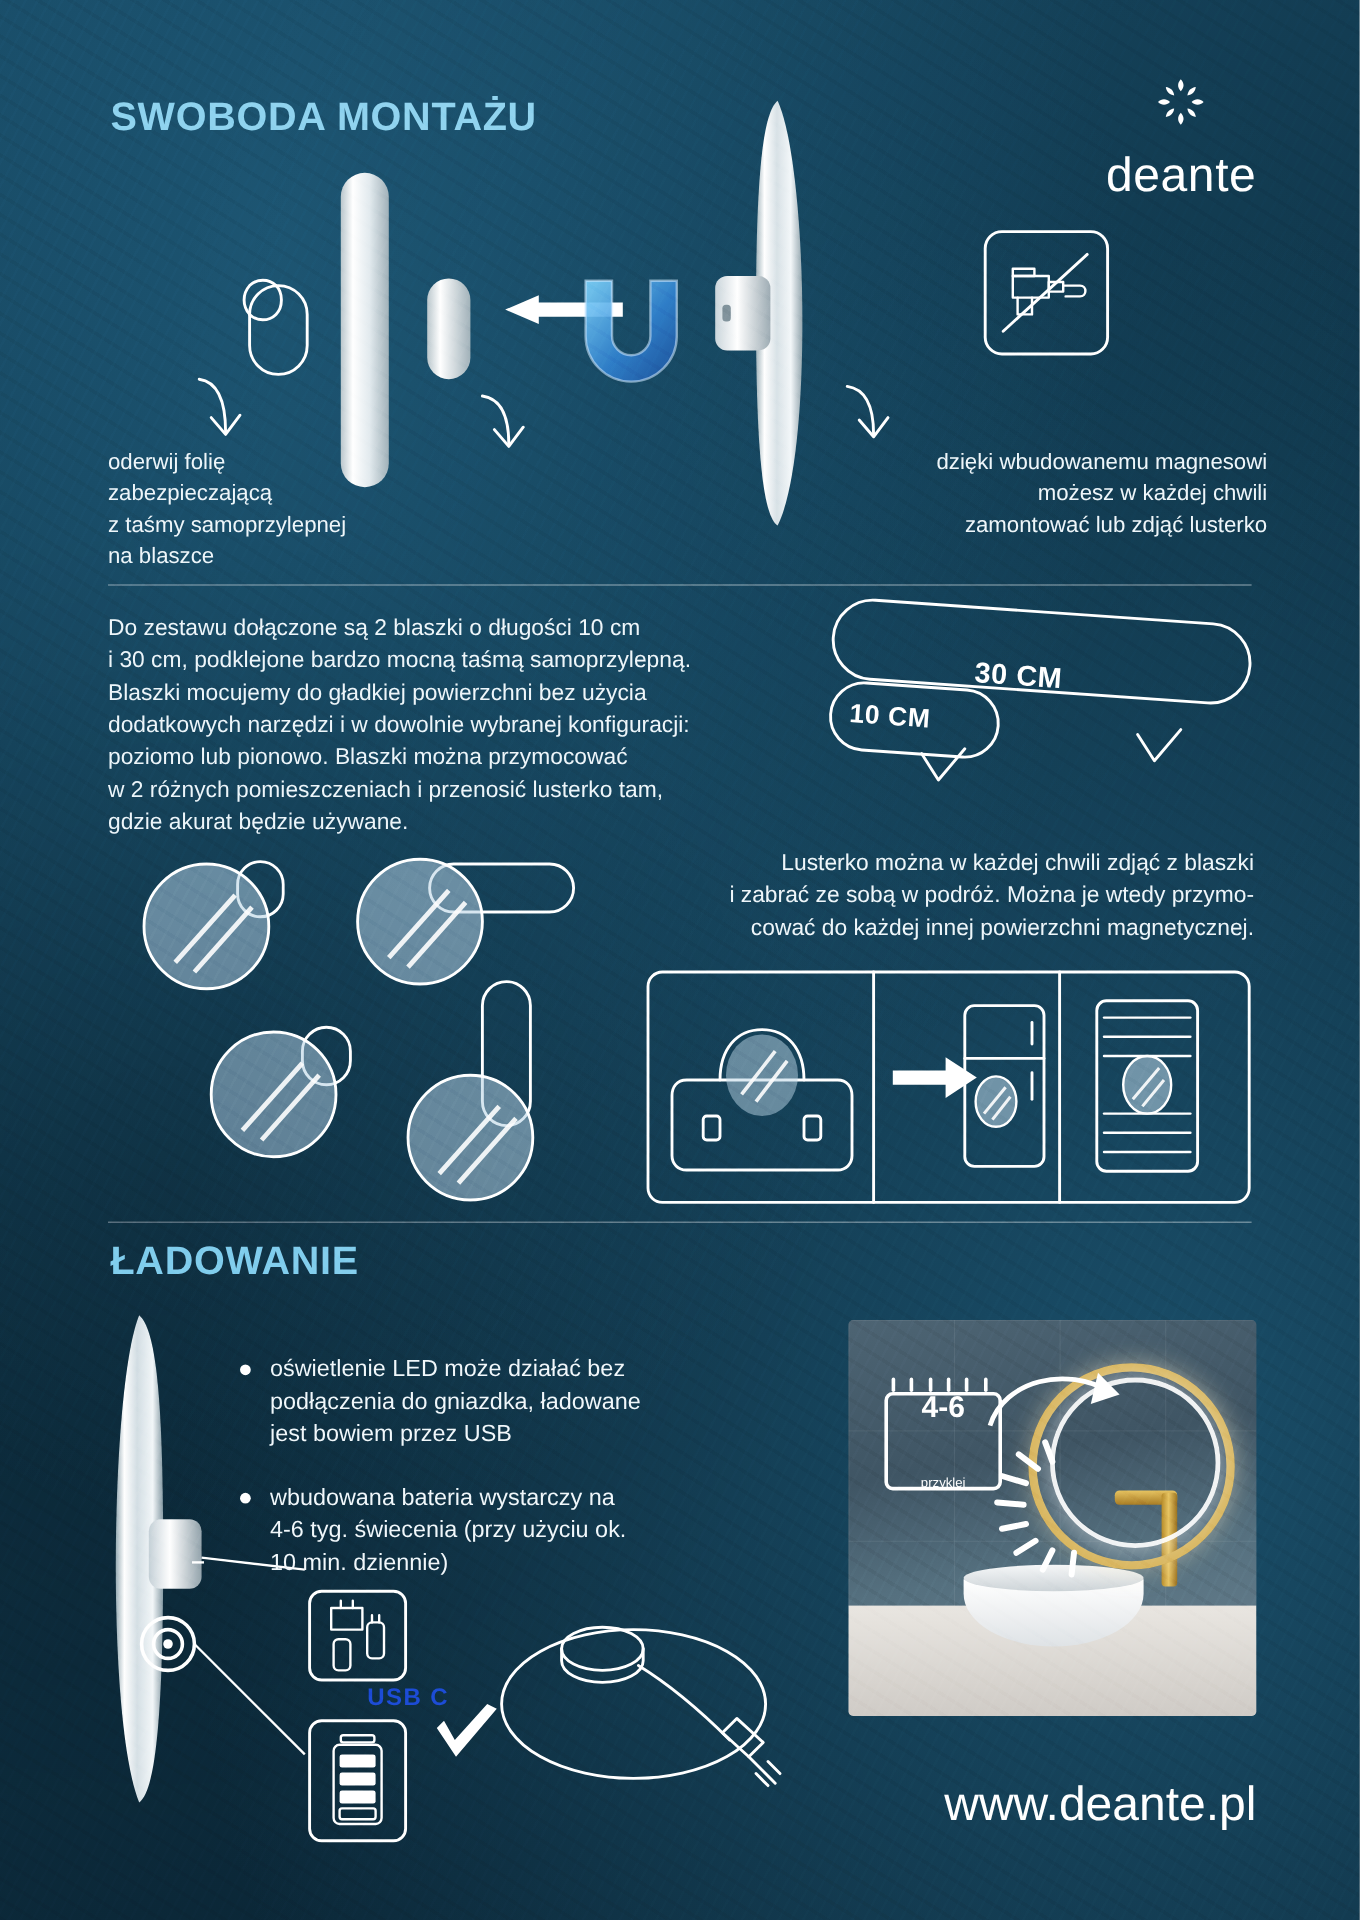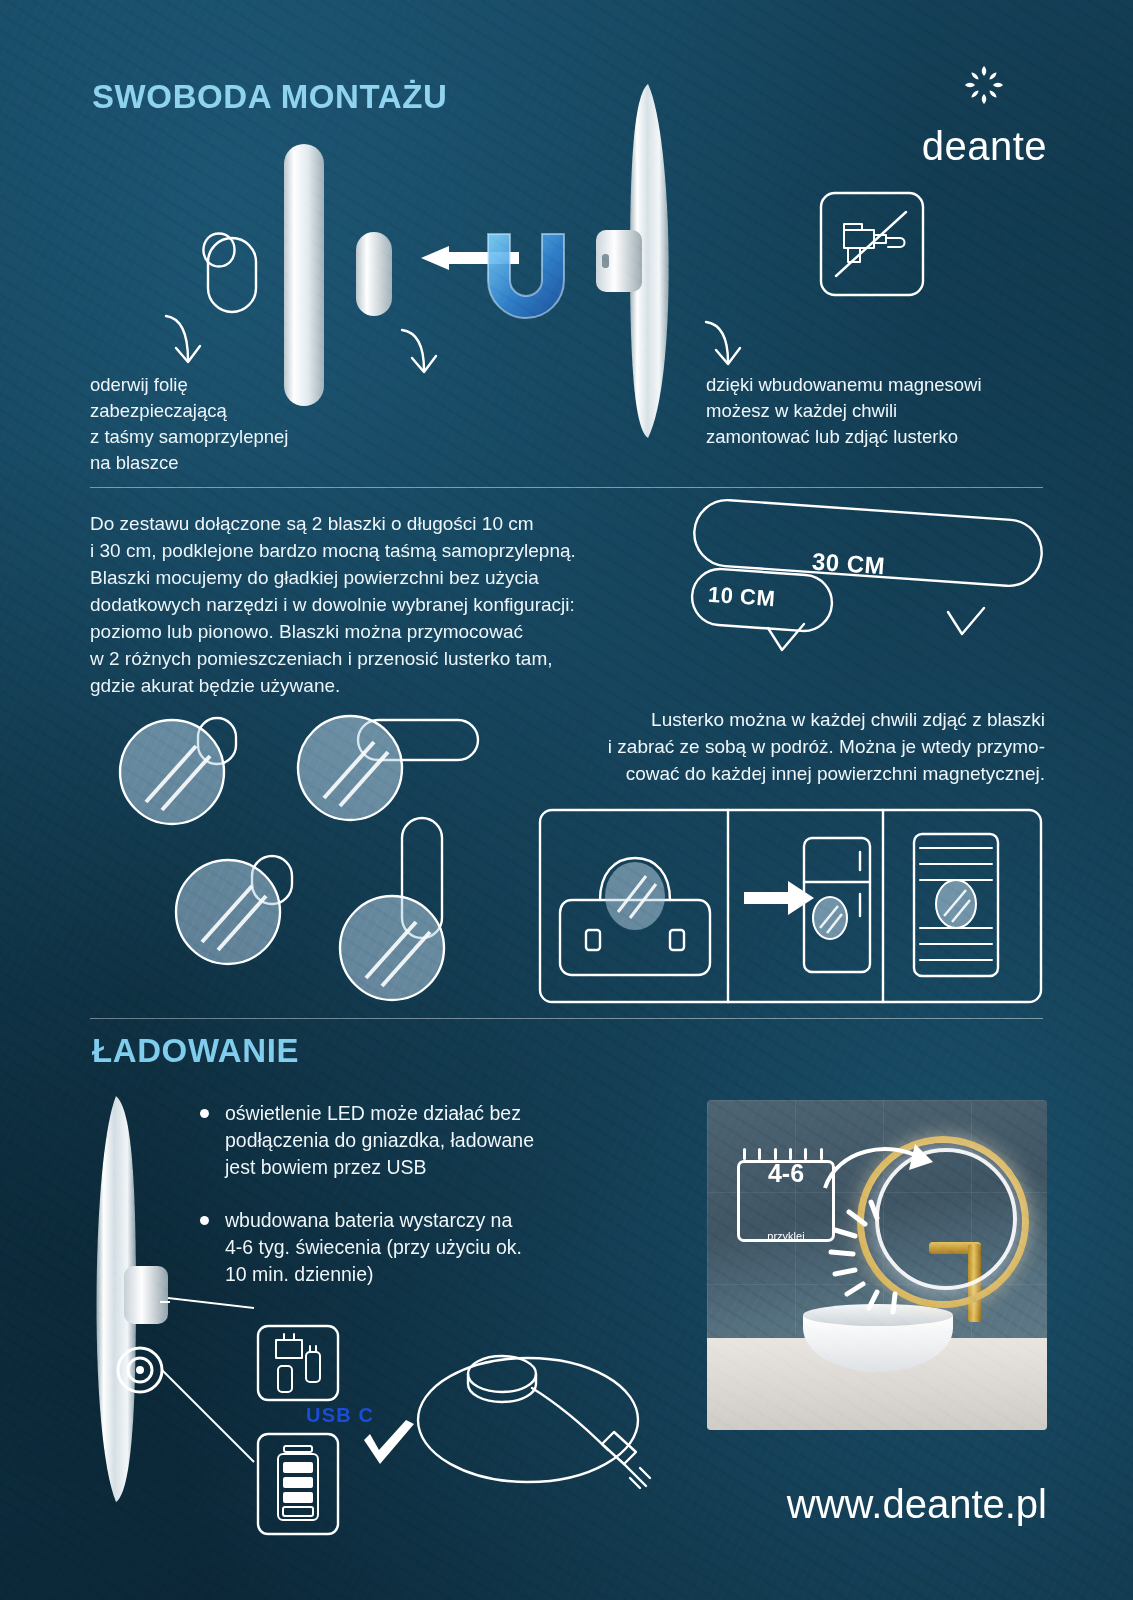--- a/index.html
+++ b/index.html
@@ -38,21 +38,21 @@
   .brand{position:absolute;right:86px;top:62px;display:flex;align-items:center;gap:16px;flex-direction:column;}
   .brand-mark{width:46px;height:46px;}
   .brand-name{font-size:40px;letter-spacing:.5px;font-weight:400;color:#fff;}
 
   
   .txt{position:absolute;font-size:18.5px;line-height:26px;color:#eef6fa;}
 
   .rule{position:absolute;height:1px;background:rgba(255,255,255,.45);}
 
   
-  .bullets{position:absolute;left:200px;top:1100px;width:420px;}
+  .bullets{position:absolute;left:200px;top:1128px;width:420px;}
   .bullet{display:flex;gap:16px;margin-bottom:26px;}
   .bullet .dot{width:9px;height:9px;border-radius:50%;background:#fff;margin-top:9px;flex:none;}
   .bullet .bt{font-size:19.5px;line-height:27px;color:#f2f8fb;}
 
   
   svg{display:block;overflow:visible;}
   .st{fill:none;stroke:#ffffff;stroke-width:2.4;stroke-linecap:round;stroke-linejoin:round;}
   .st-thin{fill:none;stroke:#ffffff;stroke-width:2;stroke-linecap:round;stroke-linejoin:round;}
 
   .abs{position:absolute;}
@@ -222,21 +222,21 @@
     <svg width="52" height="56" viewBox="0 0 52 56">
         <path class="st" d="M6 4c14 2 22 14 22 40"></path>
         <path class="st" d="M16 32 L28 46 L40 30"></path>
       </svg>
   </div>
 
   <div class="txt" id="cap1" style="left:90px;top:372px;width:280px;white-space:pre-line;">oderwij folię
 zabezpieczającą
 z taśmy samoprzylepnej
 na blaszce</div>
-  <div class="txt" id="cap3" style="left:706px;top:372px;width:350px;white-space:pre-line;">dzięki wbudowanemu magnesowi
+  <div class="txt" id="cap3" style="left:706px;top:372px;width:350px;white-space:pre-line;text-align:right;">dzięki wbudowanemu magnesowi
 możesz w każdej chwili
 zamontować lub zdjąć lusterko</div>
 
   <div class="rule" style="left:90px;top:487px;width:953px;"></div>
 
   <div class="txt" style="left:90px;top:510px;width:580px;white-space:pre-line;line-height:27px;font-size:19px;">Do zestawu dołączone są 2 blaszki o długości 10 cm
 i 30 cm, podklejone bardzo mocną taśmą samoprzylepną.
 Blaszki mocujemy do gładkiej powierzchni bez użycia
 dodatkowych narzędzi i w dowolnie wybranej konfiguracji:
 poziomo lub pionowo. Blaszki można przymocować

